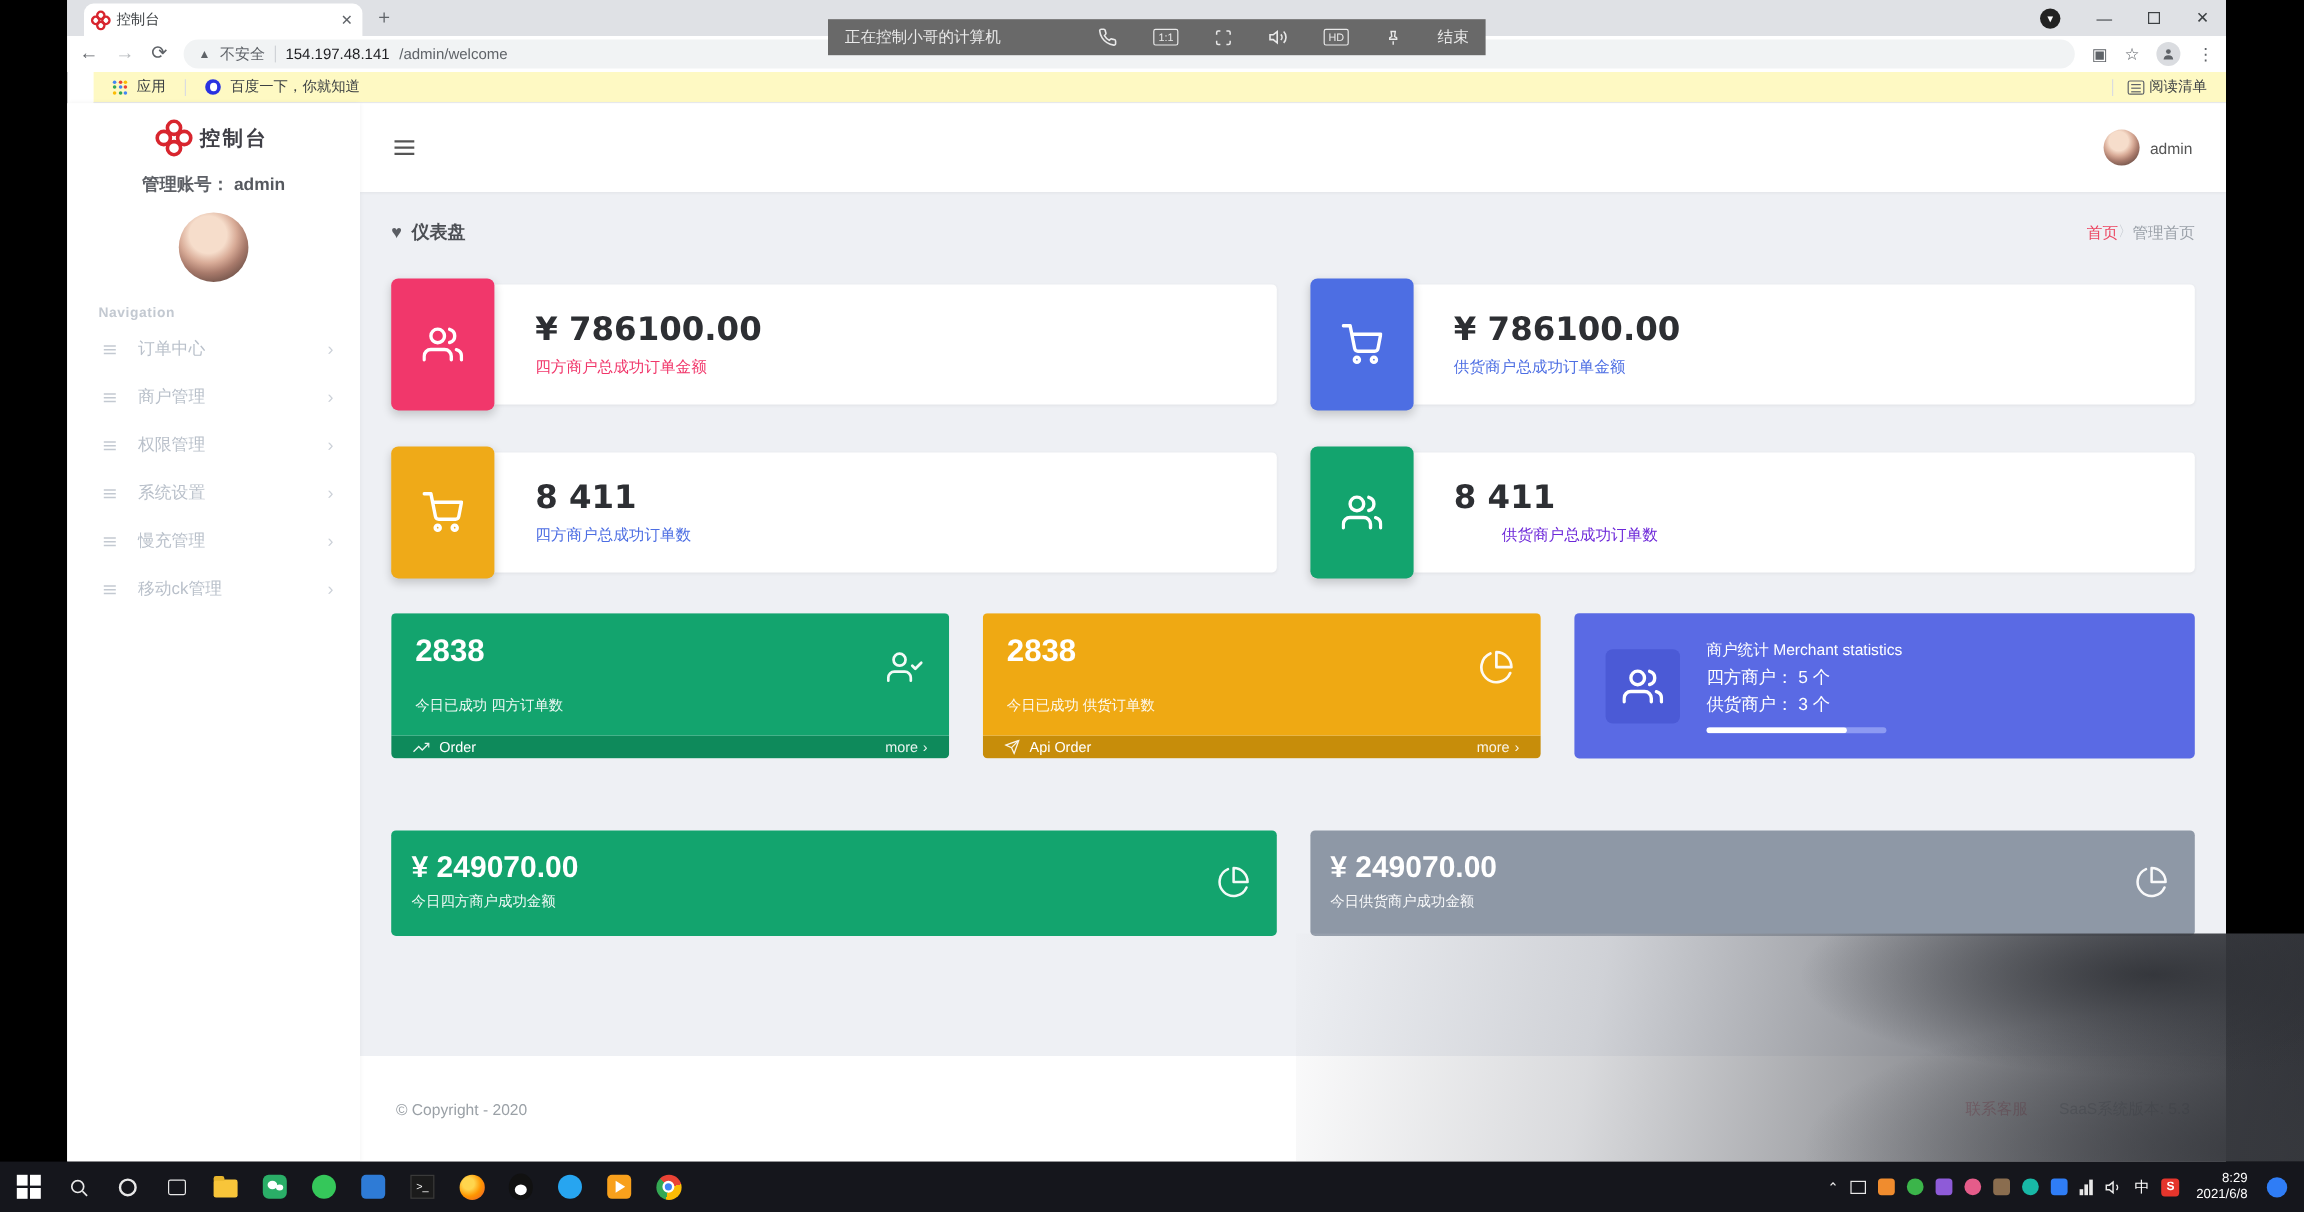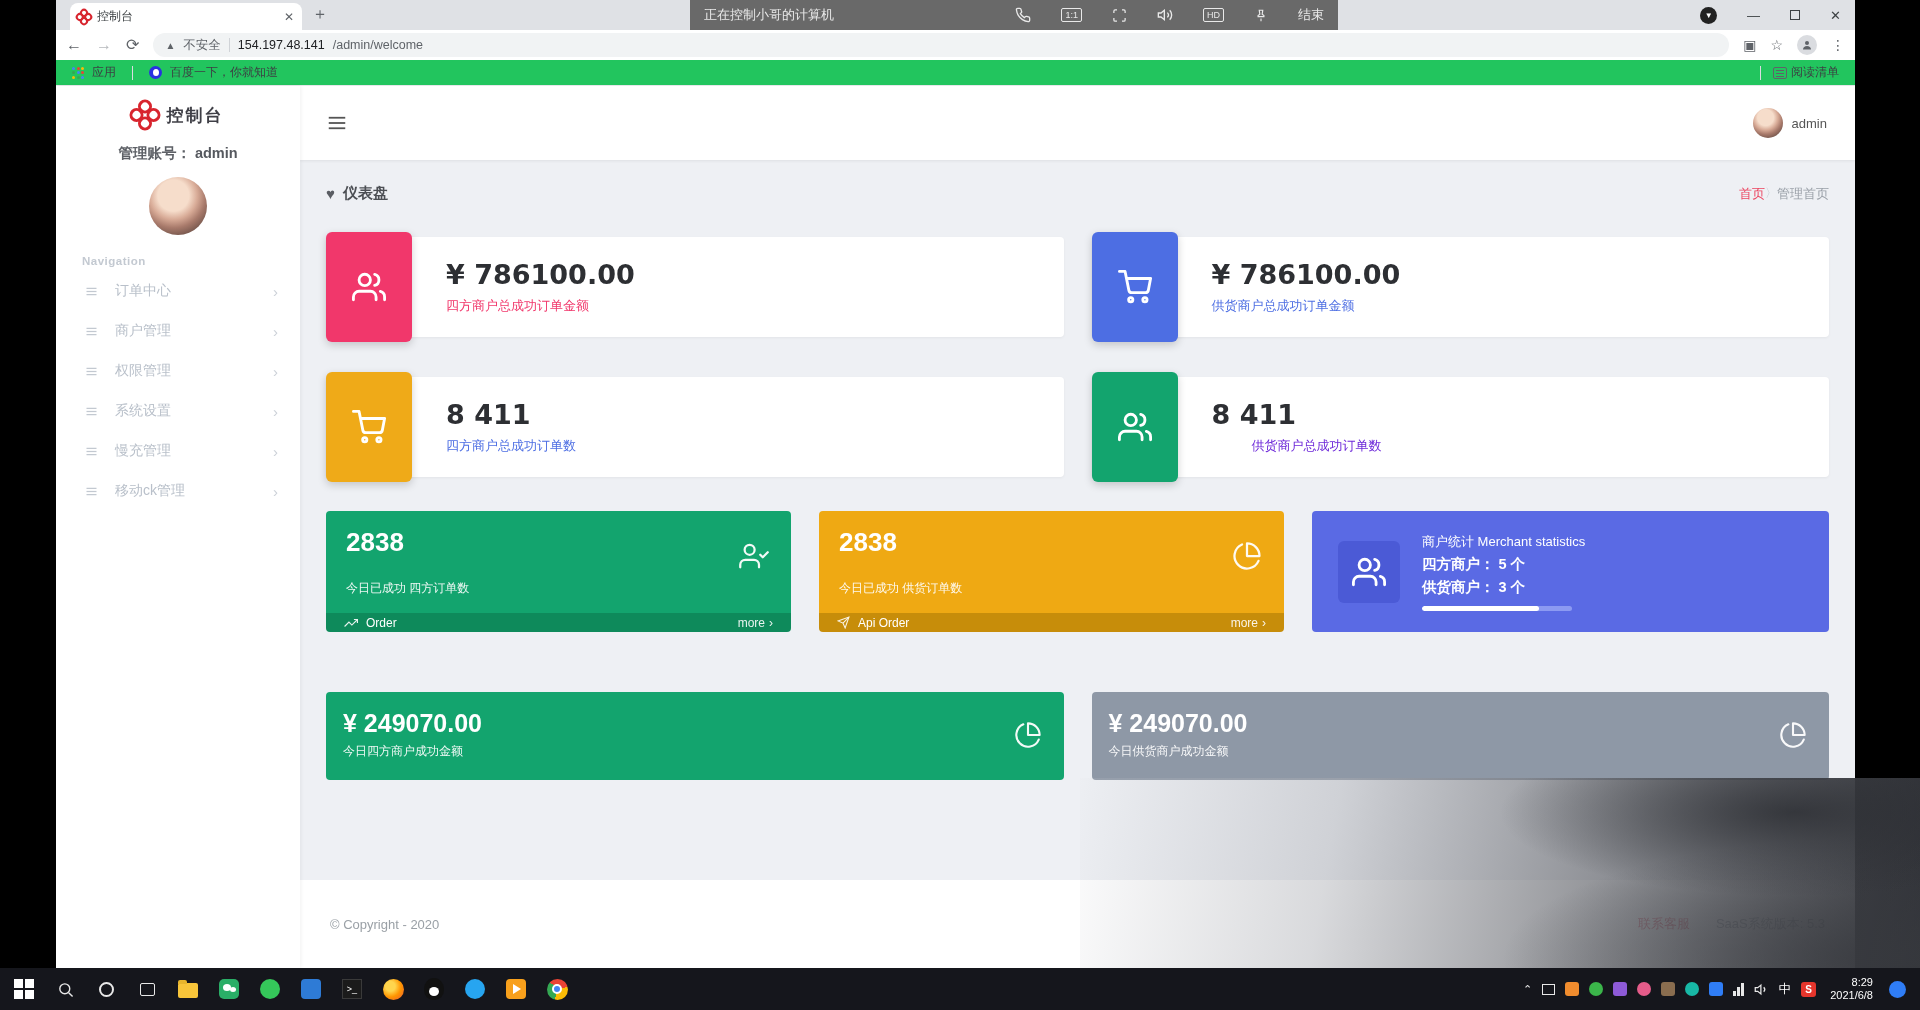--- a/index.html
+++ b/index.html
@@ -18,41 +18,41 @@
   .tab-title { font-size:12px; color:#3c4043; flex:1; white-space:nowrap; overflow:hidden; }
   .tab-close { color:#5f6368; font-size:12px; }
   .newtab { color:#5f6368; font-size:16px; margin:0 0 5px 10px; }
   .wincontrols { position:absolute; right:14px; top:0; height:30px; display:flex; align-items:center; gap:30px;
                  color:#3c4043; font-size:13px; }
   .session-dot { width:17px; height:17px; border-radius:50%; background:#222; color:#fff; font-size:8px;
                  display:flex; align-items:center; justify-content:center; }
   .wc-max { display:inline-block; width:10px; height:10px; border:1px solid #3c4043; }
 
   
-  .remotebar { position:absolute; left:690px; top:0; width:648px; height:30px; background:#696969;
+  .remotebar { position:absolute; left:690px; top:16px; width:548px; height:30px; background:#696969;
                display:flex; align-items:center; padding:0 14px; gap:30px; z-index:50; color:#e9e9e9; }
   .remotebar .rc-title { font-size:13px; flex:1; white-space:nowrap; }
   .rc-box { border:1px solid #e9e9e9; border-radius:2px; font-size:9px; padding:1px 3px; }
   .rc-end { font-size:13px; }
 
   
   .toolbar { height:30px; background:#fff; display:flex; align-items:center; padding:0 10px; gap:14px; }
   .navbtn { color:#5f6368; font-size:16px; line-height:1; }
   .navbtn.dis { color:#b6b9bd; }
   .urlpill { flex:1; height:24px; background:#f1f3f4; border-radius:12px; display:flex; align-items:center;
              padding:0 12px; gap:8px; font-size:12.5px; color:#5f6368; }
   .urlpill .sep { width:1px; height:14px; background:#d0d3d7; }
   .url-host { color:#202124; }
   .url-path { color:#5f6368; }
   .tb-ic { color:#5f6368; font-size:14px; }
   .profile-dot { width:20px; height:20px; border-radius:50%; background:#dadce0; display:flex; align-items:center; justify-content:center; }
 
   
-  .bookmarks { height:26px; background:#22c55e; border-bottom:1px solid #e8eaed; display:flex; align-items:center;
-               padding:0 16px; gap:8px; font-size:12px; color:#3c4043; }
+  .bookmarks { height:26px; background:#fef9c3; border-bottom:1px solid #e8eaed; display:flex; align-items:center;
+               padding:0 16px; gap:8px; font-size:12px; color:#3c4043;margin-left:22px; }
   .appsgrid { display:grid; grid-template-columns:repeat(3,3px); grid-gap:1.5px; }
   .appsgrid i { width:3px; height:3px; border-radius:50%; }
   .bm-sep { width:1px; height:14px; background:#dadce0; margin:0 8px; }
   .baidu-dot { width:13px; height:13px; border-radius:50%; background:#2932e1; position:relative; }
   .baidu-dot::after{ content:""; position:absolute; left:3.5px; top:3px; width:6px; height:7px; border-radius:50%; background:#fff; }
   .bm-right { margin-left:auto; display:flex; align-items:center; gap:4px; }
   .rl-icon { width:14px; height:12px; border:1px solid #5f6368; border-radius:2px; position:relative; }
   .rl-icon::after{ content:""; position:absolute; left:2px; top:2px; right:2px; height:1.5px; background:#5f6368;
                    box-shadow:0 3px 0 #5f6368, 0 6px 0 #5f6368; }
 
@@ -117,21 +117,21 @@
   .tc-foot .more { margin-left:auto; display:flex; align-items:center; gap:4px; opacity:.9; }
   .bg-green{background:#13a46e;} .fbg-green{background:#0e8a5b;}
   .bg-yellow{background:#efa913;} .fbg-yellow{background:#c78d0a;}
   .fo-ic { margin-right:8px; opacity:.9; }
 
   
   .statscard { flex:1; height:121px; border-radius:4px; background:#5a6ae4; color:#fff; display:flex; align-items:center;
                padding:0 26px; gap:22px; }
   .stats-tile { width:62px; height:62px; border-radius:6px; background:#4b5ad6; display:flex; align-items:center; justify-content:center; }
   .stats-title { font-size:13px; }
-  .stats-line { font-size:14.5px; font-weight:bold; margin-top:4px; }
+  .stats-line { font-size:14.5px; font-weight:normal; margin-top:4px; }
   .pbar { width:150px; height:5px; border-radius:3px; background:#8c9af2; margin-top:9px; overflow:hidden; }
   .pbar i { display:block; height:100%; width:78%; background:#fff; border-radius:3px; }
 
   
   .moneycard { flex:1; height:88px; border-radius:4px; color:#fff; padding:17px 17px; position:relative; }
   .mc-val { font-size:25px; font-weight:bold; }
   .mc-lab { font-size:12px; margin-top:5px; opacity:.93; }
   .mc-icon { position:absolute; right:22px; top:29px; opacity:.95; }
   .bg-gray{background:#8e98a6;} .bg-teal{background:#02b5c5;}
 

